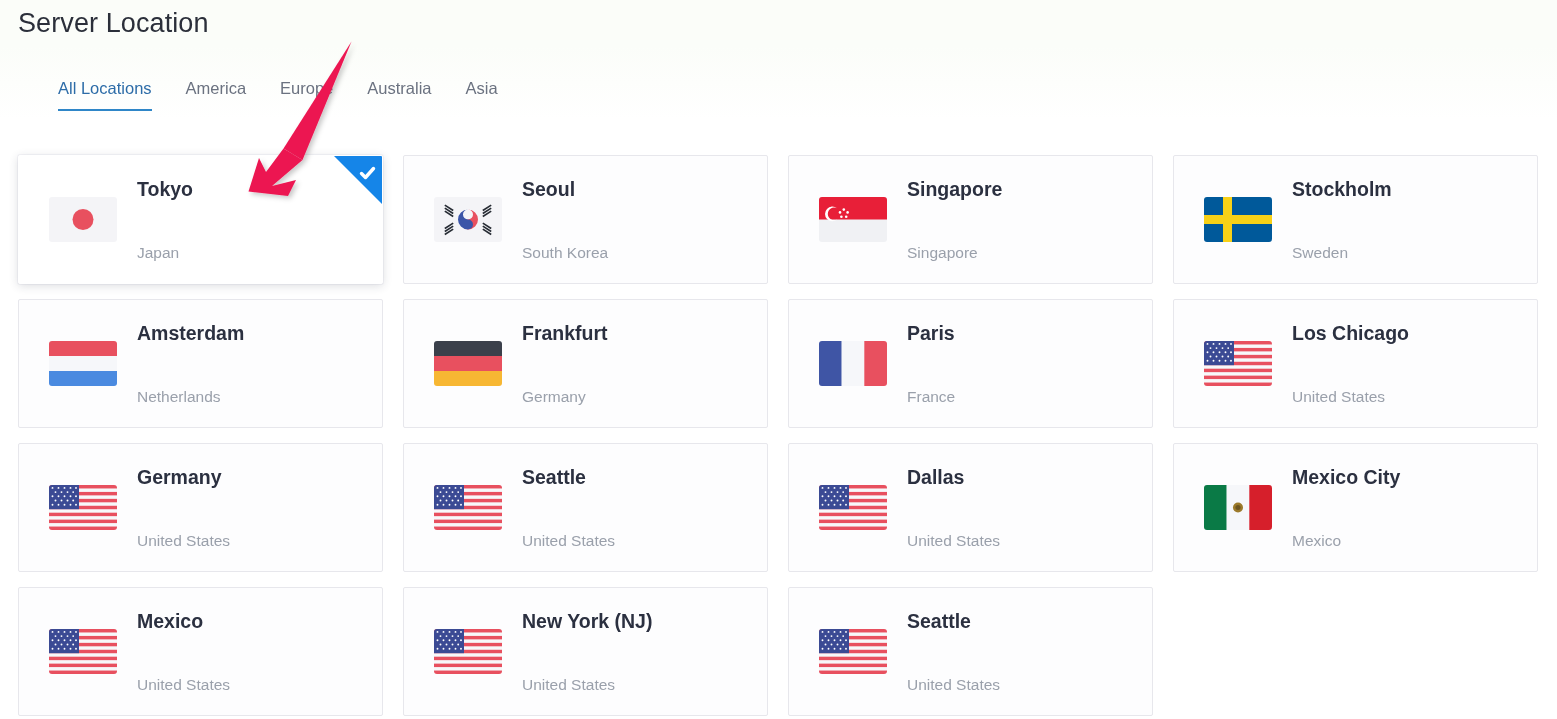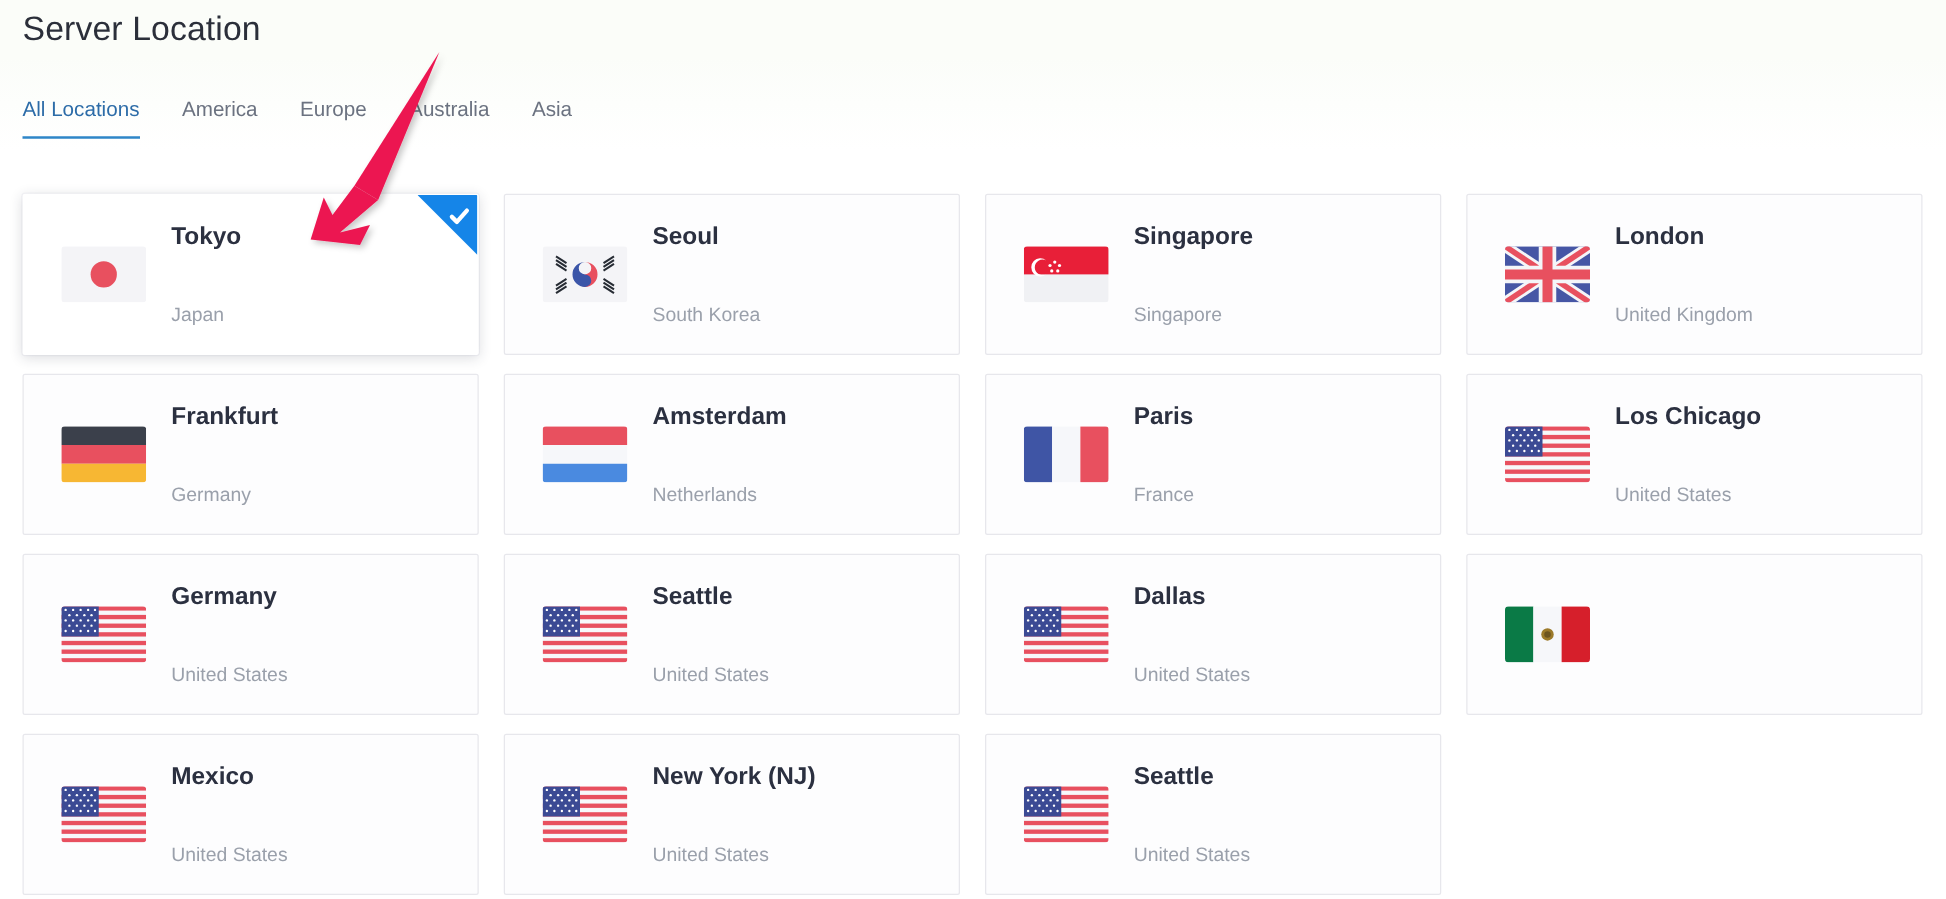--- a/index.html
+++ b/index.html
@@ -38,21 +38,21 @@
   }
   .tab {
     position: relative;
     font-size: 16.5px;
     color: #6b7280;
     padding: 0 17px 13px 17px;
     white-space: nowrap;
     cursor: pointer;
     line-height: 20px;
   }
-  .tab:first-child { padding-left: 0; }
+  .tab:first-child { padding-left: 0; margin-left: 40px; }
   .tab.active { color: #2d6ca8; }
   .tab.active::after {
     content: "";
     position: absolute;
     left: 0; right: 17px; bottom: 0;
     height: 2.5px;
     background: #2f86c8;
   }
 
   
@@ -206,68 +206,54 @@
           </svg>
         </div>
         <div class="card-text">
           <div class="card-city">Singapore</div>
           <div class="card-country">Singapore</div>
         </div>
       </div>
       <div class="card">
         <div class="card-flag">
           <svg viewBox="0 0 68 45">
-            <rect width="68" height="45" fill="#4656a5"></rect>
-      <g stroke="#f4f5f8" stroke-width="9">
-              <path d="M0 0 L68 45"></path>
-              <path d="M68 0 L0 45"></path>
-            </g>
-      <g stroke="#e8505f" stroke-width="4.5">
-              <path d="M0 0 L68 45"></path>
-              <path d="M68 0 L0 45"></path>
-            </g>
-      <g stroke="#f4f5f8" stroke-width="14">
-              <path d="M34 0 V45"></path>
-              <path d="M0 22.5 H68"></path>
-            </g>
-      <g stroke="#e8505f" stroke-width="8">
-              <path d="M34 0 V45"></path>
-              <path d="M0 22.5 H68"></path>
-            </g>
-          </svg>
-        </div>
-        <div class="card-text">
-          <div class="card-city">London</div>
-          <div class="card-country">United Kingdom</div>
+            <rect width="68" height="45" fill="#00599a"></rect>
+            <rect x="0" y="18" width="68" height="9" fill="#f8d117"></rect>
+            <rect x="19" y="0" width="9" height="45" fill="#f8d117"></rect>
+          </svg>
+        </div>
+        <div class="card-text">
+          <div class="card-city">Stockholm</div>
+          <div class="card-country">Sweden</div>
+        </div>
+      </div>
+      <div class="card">
+        <div class="card-flag">
+          <svg viewBox="0 0 68 45">
+            <rect width="68" height="15" fill="#e8505f"></rect>
+            <rect y="15" width="68" height="15" fill="#f6f7fa"></rect>
+            <rect y="30" width="68" height="15" fill="#4a8ae0"></rect>
+          </svg>
+        </div>
+        <div class="card-text">
+          <div class="card-city">Amsterdam</div>
+          <div class="card-country">Netherlands</div>
         </div>
       </div>
       <div class="card">
         <div class="card-flag">
           <svg viewBox="0 0 68 45">
             <rect width="68" height="15" fill="#3b404b"></rect>
             <rect y="15" width="68" height="15" fill="#e8505f"></rect>
             <rect y="30" width="68" height="15" fill="#f7b733"></rect>
           </svg>
         </div>
         <div class="card-text">
           <div class="card-city">Frankfurt</div>
           <div class="card-country">Germany</div>
-        </div>
-      </div>
-      <div class="card">
-        <div class="card-flag">
-          <svg viewBox="0 0 68 45">
-            <rect width="68" height="15" fill="#e8505f"></rect>
-            <rect y="15" width="68" height="15" fill="#f6f7fa"></rect>
-            <rect y="30" width="68" height="15" fill="#4a8ae0"></rect>
-          </svg>
-        </div>
-        <div class="card-text">
-          <div class="card-city">Amsterdam</div>
-          <div class="card-country">Netherlands</div>
         </div>
       </div>
       <div class="card">
         <div class="card-flag">
           <svg viewBox="0 0 68 45">
             <rect width="22.7" height="45" fill="#3f55a5"></rect>
             <rect x="22.7" width="22.6" height="45" fill="#f6f7fa"></rect>
             <rect x="45.3" width="22.7" height="45" fill="#e8505f"></rect>
           </svg>
         </div>
@@ -502,20 +488,24 @@
       </div>
       <div class="card">
         <div class="card-flag">
           <svg viewBox="0 0 68 45">
             <rect width="22.7" height="45" fill="#0a7a46"></rect>
             <rect x="22.7" width="22.6" height="45" fill="#f6f7fa"></rect>
             <rect x="45.3" width="22.7" height="45" fill="#d61f2b"></rect>
       <circle cx="34" cy="22.5" r="5" fill="#9c7a2a"></circle>
             <circle cx="34" cy="22.5" r="2.6" fill="#6d5520"></circle>
           </svg>
+        </div>
+        <div class="card-text">
+          <div class="card-city">Mexico City</div>
+          <div class="card-country">Mexico</div>
         </div>
       </div>
       <div class="card">
         <div class="card-flag">
           <svg viewBox="0 0 68 45">
             <rect width="68" height="45" fill="#f7f8fa"></rect>
       <g fill="#e8505f">
               <rect y="0" width="68" height="3.46"></rect>
               <rect y="6.92" width="68" height="3.46"></rect>
               <rect y="13.85" width="68" height="3.46"></rect>

